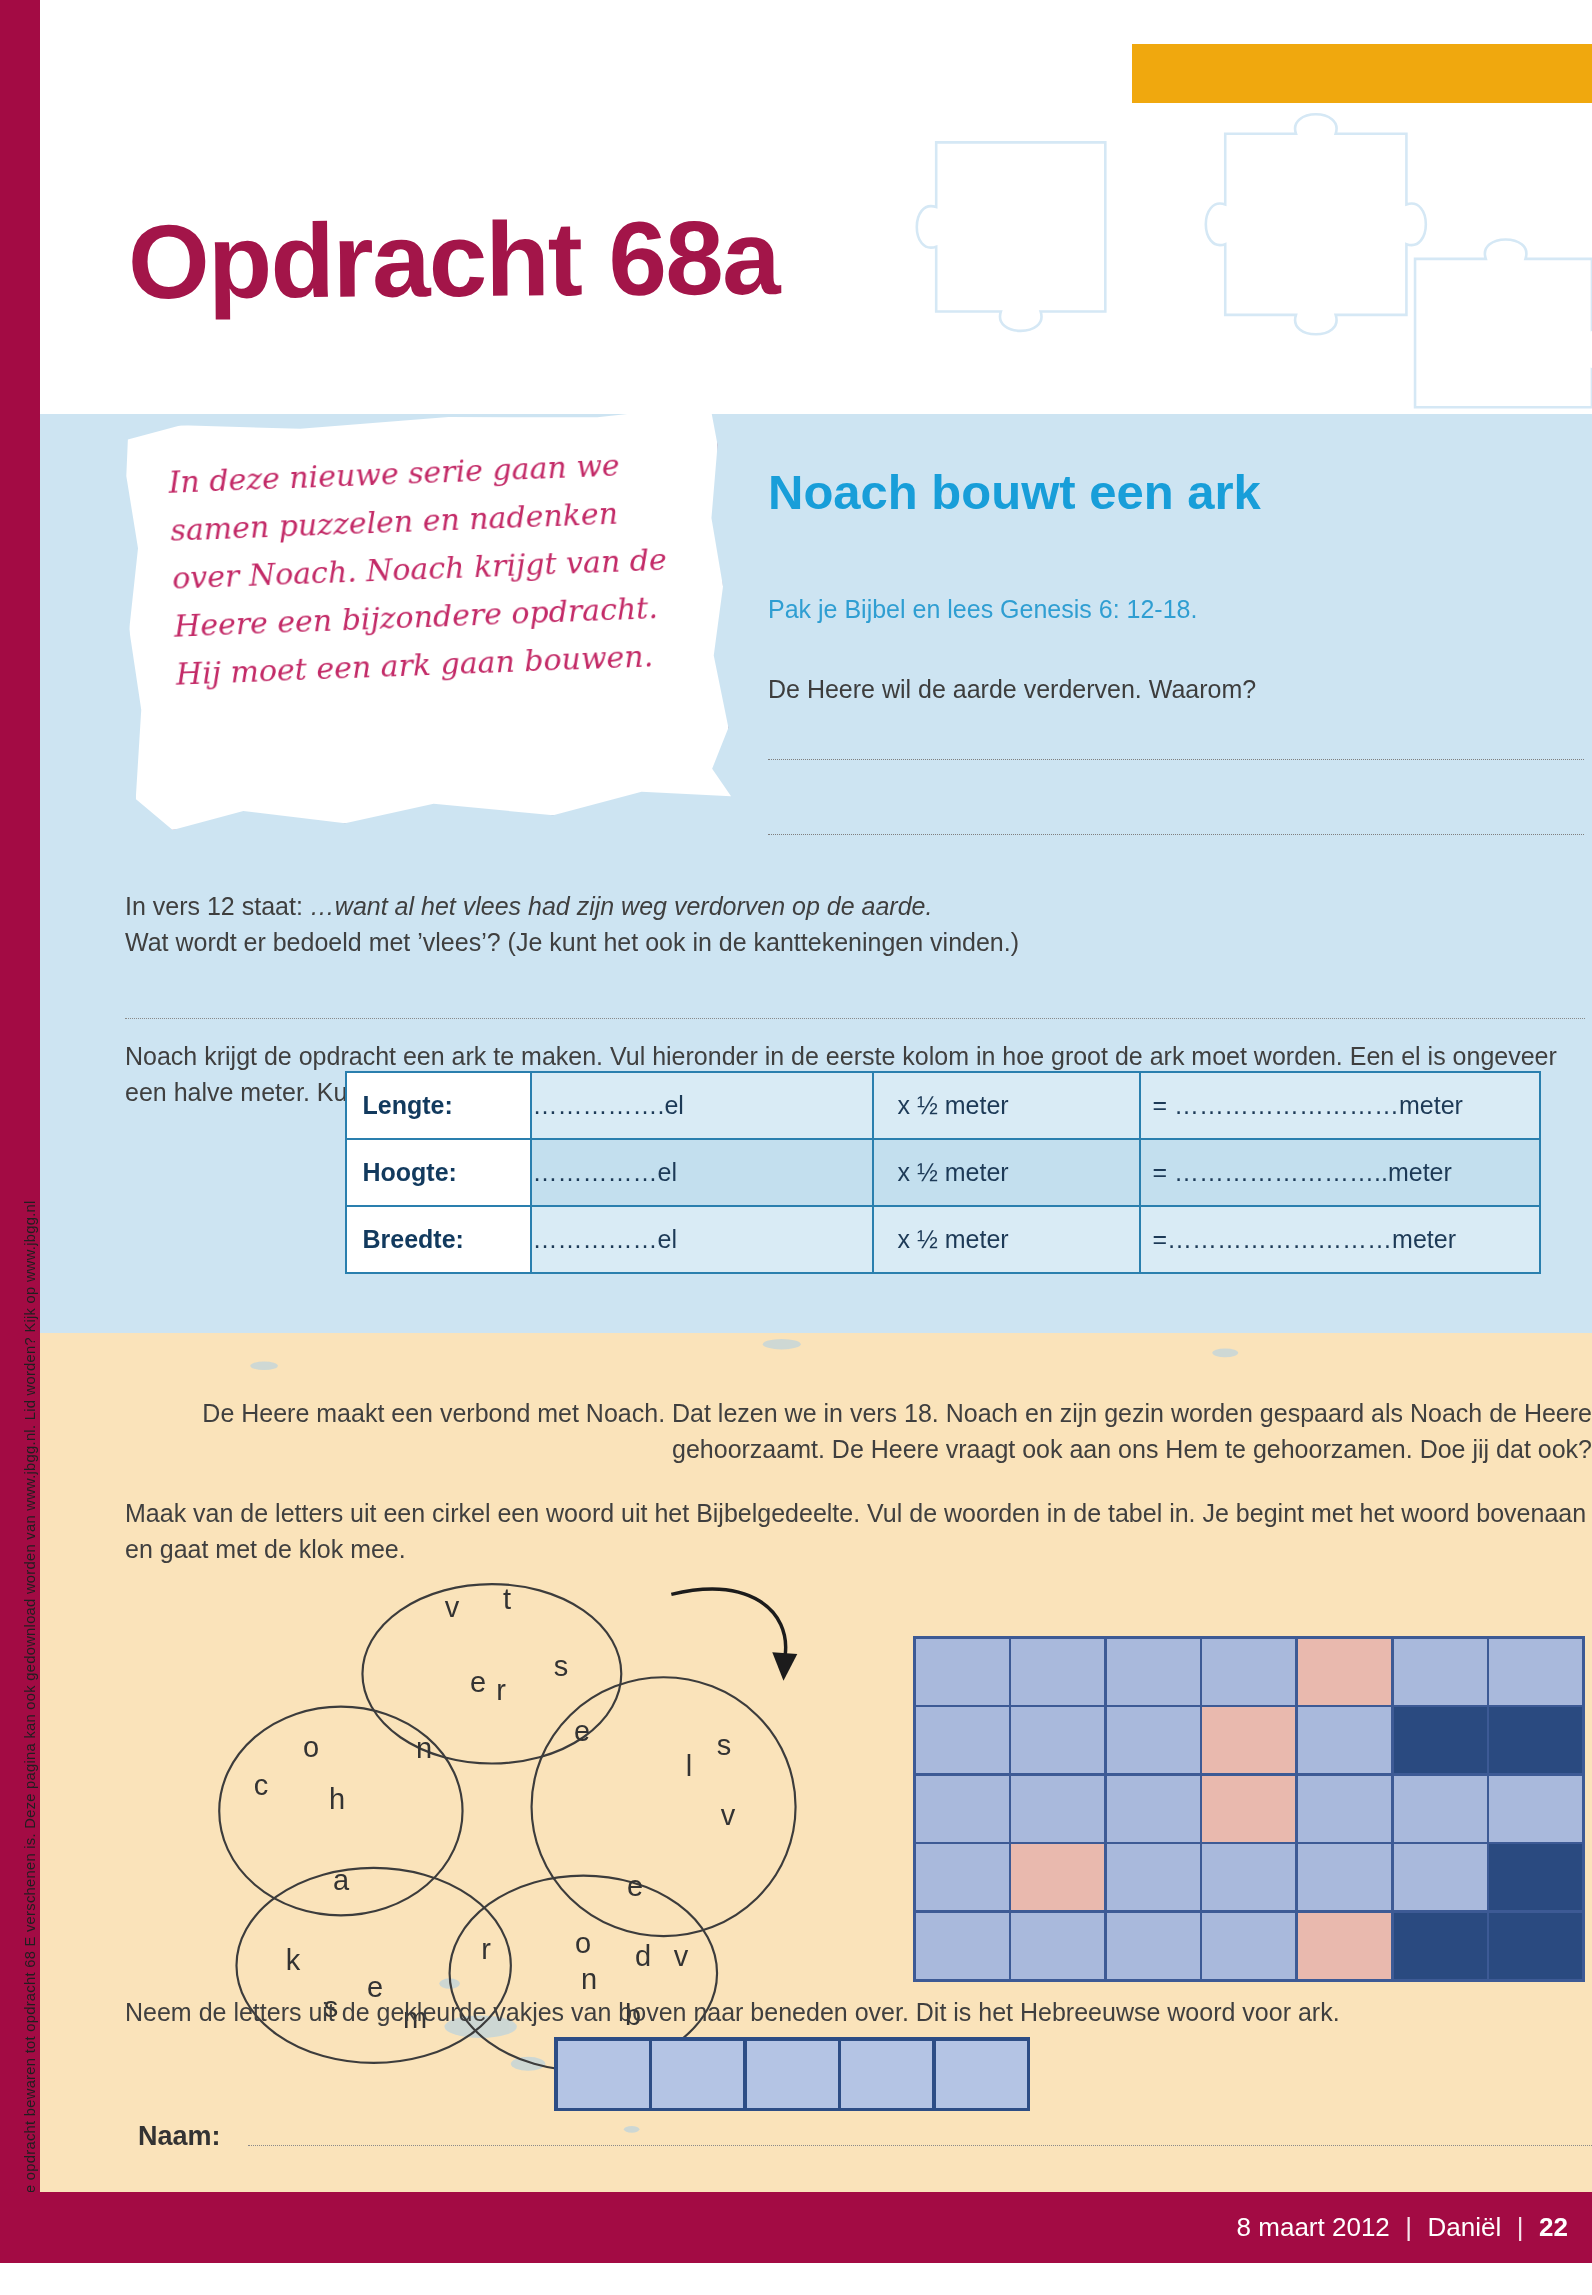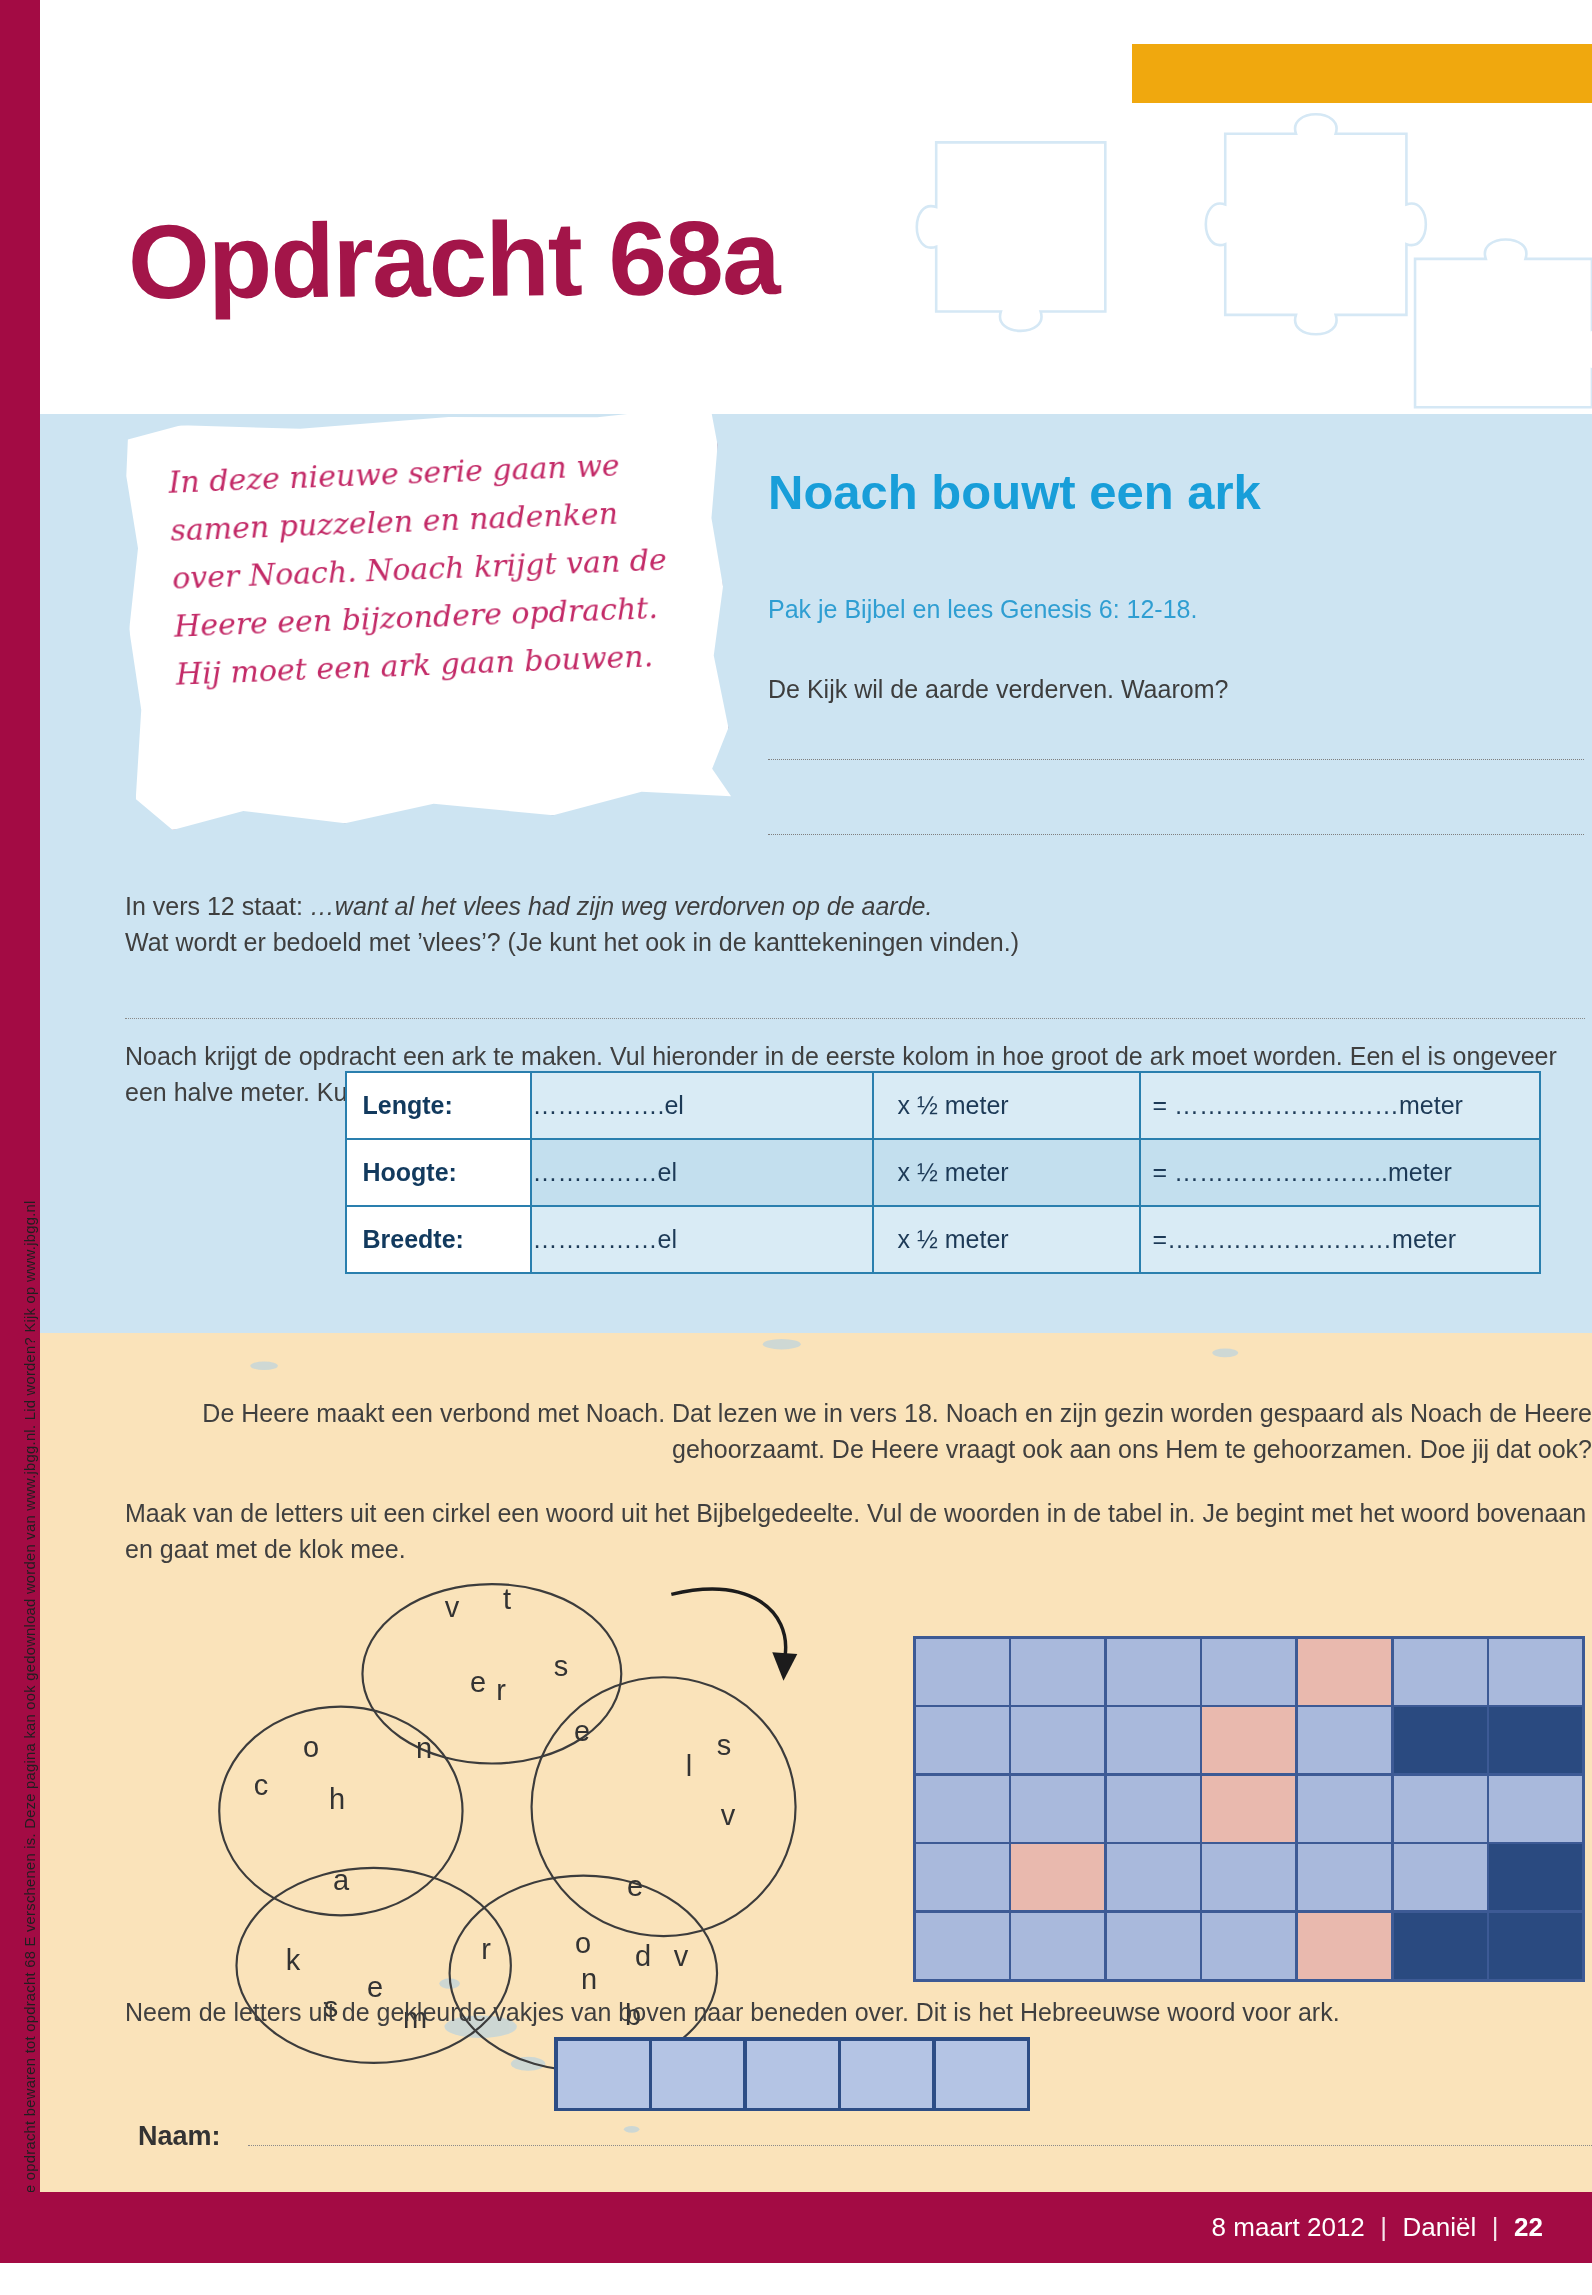--- a/index.html
+++ b/index.html
@@ -6,21 +6,21 @@
   .page{position:relative;width:1592px;height:2295px;background:#ffffff;overflow:hidden;
         font-family:"Liberation Sans",sans-serif;color:#3d3d3d;}
 
   
   .left-strip{position:absolute;left:0;top:0;width:40px;height:2263px;background:#a30b44;}
   .gold-bar{position:absolute;left:1132px;top:44px;right:0;height:59px;background:#f0a80e;}
   .blue-panel{position:absolute;left:40px;top:414px;width:1552px;height:919px;background:#cde4f2;}
   .peach-panel{position:absolute;left:40px;top:1333px;width:1552px;height:859px;background:#fae3ba;}
   .footer-bar{position:absolute;left:0;top:2192px;width:1592px;height:71px;background:#a30b44;
         display:flex;align-items:center;justify-content:flex-end;gap:15.5px;
-        padding-right:49px;box-sizing:border-box;color:#ffffff;font-size:26px;}
+        padding-right:24px;box-sizing:border-box;color:#ffffff;font-size:26px;}
   .footer-bar .pageno{font-weight:bold;}
   .footer-bar .sep{opacity:.9;font-weight:300;}
 
   .sidebar-text{position:absolute;left:22.4px;top:2220px;width:1277px;height:21px;
         transform:rotate(-90deg);transform-origin:0 0;font-size:14.7px;letter-spacing:0.3px;color:#1f1f1f;}
 
   
   .big-title{position:absolute;left:128px;top:200px;font-size:105px;font-weight:bold;
         letter-spacing:-1.7px;color:#a31549;transform:rotate(-.4deg);}
 
@@ -128,21 +128,21 @@
       <div>In deze nieuwe serie gaan we</div>
       <div>samen puzzelen en nadenken</div>
       <div>over Noach. Noach krijgt van de</div>
       <div>Heere een bijzondere opdracht.</div>
       <div>Hij moet een ark gaan bouwen.</div>
     </div>
   </div>
 
   <div class="main-heading">Noach bouwt een ark</div>
   <div class="bible-ref">Pak je Bijbel en lees Genesis 6: 12-18.</div>
-  <div class="q1">De Kijk wil de aarde verderven. Waarom?</div>
+  <div class="q1">De Heere wil de aarde verderven. Waarom?</div>
   <div class="ansline a1"></div>
   <div class="ansline a2"></div>
 
   <div class="para vers12">
     <div><span>In vers 12 staat: </span><i>…want al het vlees had zijn weg verdorven op de aarde.</i></div>
     <div>Wat wordt er bedoeld met ’vlees’? (Je kunt het ook in de kanttekeningen vinden.)</div>
   </div>
 
   <div class="divider"></div>
 

